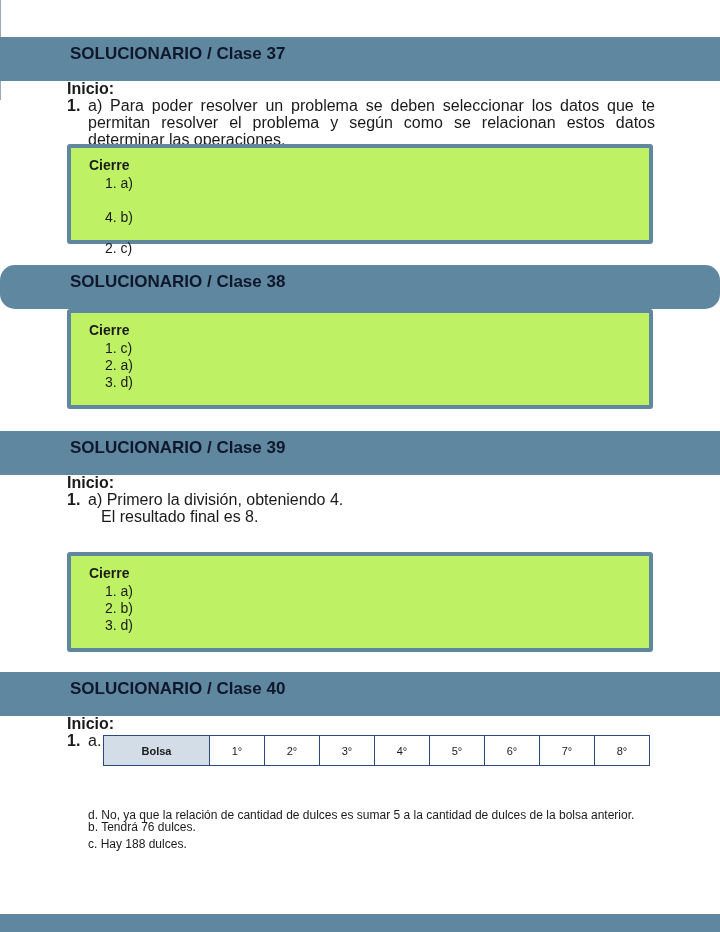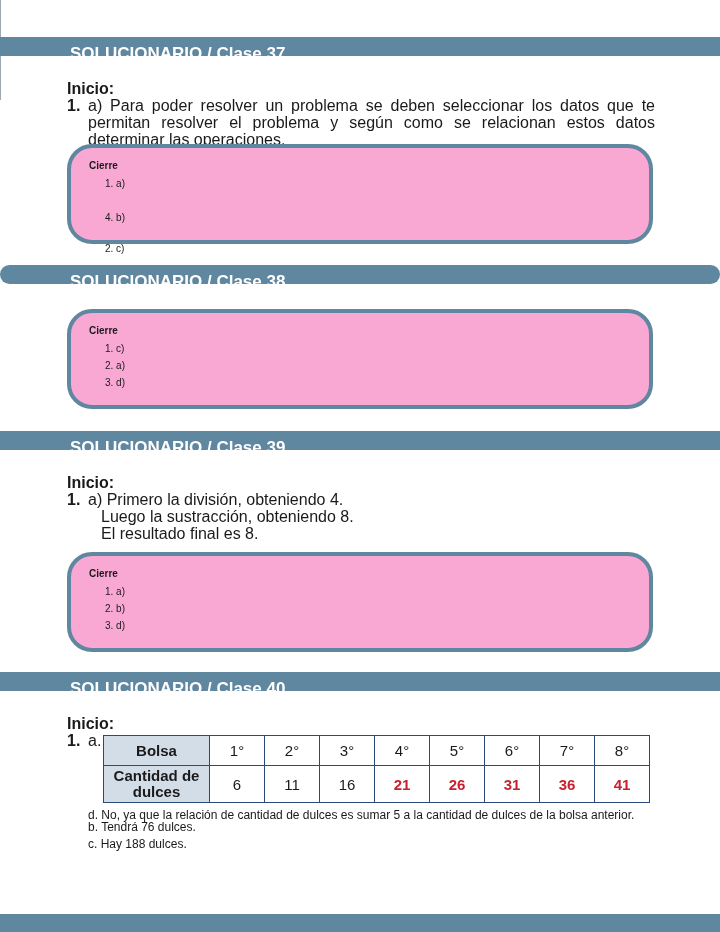--- a/index.html
+++ b/index.html
@@ -2,39 +2,39 @@
 <html><head>
 <meta charset="utf-8">
 <style>
   html, body { margin:0; padding:0; }
   body {
     width:720px; height:932px; position:relative; overflow:hidden;
     background:#ffffff; font-family:"Liberation Sans", sans-serif; color:#1a1a1a;
   }
   .left-rule { position:absolute; left:0; top:0; width:1px; height:100px; background:#9aa9b4; }
   .band {
-    position:absolute; left:0; width:720px; height:19px; background:#5f87a0;
-    color:#ffffff; font-weight:bold; font-size:17px; line-height:33px;
+    position:absolute; left:0; width:720px; height:44px; background:#5f87a0;
+    color:#0f172a; font-weight:bold; font-size:17px; line-height:33px;
   }
   .band .title { position:absolute; left:70px; top:0; }
   .footer-band { position:absolute; left:0; top:914px; width:720px; height:18px; background:#5f87a0; }
   .block { position:absolute; left:67px; font-size:16px; line-height:17px; }
   .block .lbl { font-weight:bold; }
   .item { display:flex; }
   .item .num { font-weight:bold; width:21px; flex:none; }
   .item .txt { text-align:justify; }
   .box {
-    position:absolute; left:67px; width:578px; border:4px solid #5f87a0; border-radius:25px;
-    background:#f9a8d4; font-size:10px; line-height:17px;
+    position:absolute; left:67px; width:578px; border:4px solid #5f87a0; border-radius:3px;
+    background:#bef264; font-size:14px; line-height:17px;
   }
   .box .lbl { position:absolute; left:18px; top:9px; font-weight:bold; }
   .box .ans { position:absolute; left:34px; }
   table.dulces {
     position:absolute; left:103px; top:735px; border-collapse:collapse;
-    font-size:15px; text-align:center;
+    font-size:11px; text-align:center;
   }
   table.dulces td { border:1.5px solid #2b4a7a; height:29px; padding:0; }
   table.dulces td.hdr { background:#d3dde8; font-weight:bold; width:105px; line-height:16px; }
   table.dulces td.c { width:54px; }
   table.dulces td.red { color:#c8202e; font-weight:bold; }
   .line { position:absolute; left:88px; font-size:12px; line-height:17px; }
 </style>
 </head>
 <body>
 
@@ -69,21 +69,20 @@
 
 <div class="band" style="top:431px;">
   <span class="title">SOLUCIONARIO  / Clase 39</span>
 </div>
 <div class="block" style="top:474px; width:588px;">
   <div class="lbl">Inicio:</div>
   <div class="item">
     <span class="num">1.</span>
     <span>a) Primero la división, obteniendo 4.</span>
   </div>
-  <div style="padding-left:34px;">Luego la sustracción, obteniendo 8.</div>
   <div style="padding-left:34px;">El resultado final es 8.</div>
 </div>
 <div class="box" style="top:552px; height:92px;">
   <span class="lbl">Cierre</span>
   <span class="ans" style="top:27px;">1. a)</span>
   <span class="ans" style="top:44px;">2. b)</span>
   <span class="ans" style="top:61px;">3. d)</span>
 </div>
 
 <div class="band" style="top:672px;">
@@ -102,33 +101,19 @@
     <td class="hdr">Bolsa</td>
     <td class="c">1°</td>
     <td class="c">2°</td>
     <td class="c">3°</td>
     <td class="c">4°</td>
     <td class="c">5°</td>
     <td class="c">6°</td>
     <td class="c">7°</td>
     <td class="c">8°</td>
   </tr>
-  <tr>
-    <td class="hdr" style="height:36px;">
-      <div>Cantidad de</div>
-      <div>dulces</div>
-    </td>
-    <td class="c">6</td>
-    <td class="c">11</td>
-    <td class="c">16</td>
-    <td class="c red">21</td>
-    <td class="c red">26</td>
-    <td class="c red">31</td>
-    <td class="c red">36</td>
-    <td class="c red">41</td>
-  </tr>
 </tbody>
   </table>
 <div class="line" style="top:819px;">b. Tendrá 76 dulces.</div>
 <div class="line" style="top:836px;">c. Hay 188 dulces.</div>
 <div class="line" style="top:807px; width:566px; text-align:justify;">d. No, ya que la relación de cantidad de dulces es sumar 5 a la cantidad de dulces de la bolsa anterior.</div>
 
 <div class="footer-band"></div>
 
 </body></html>

